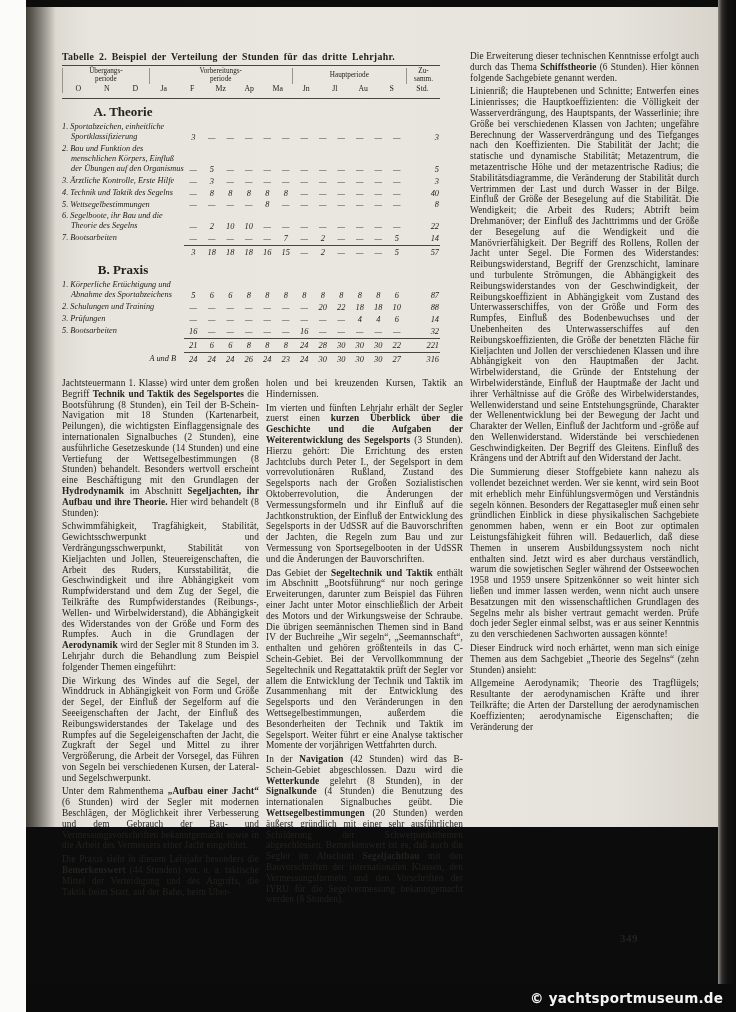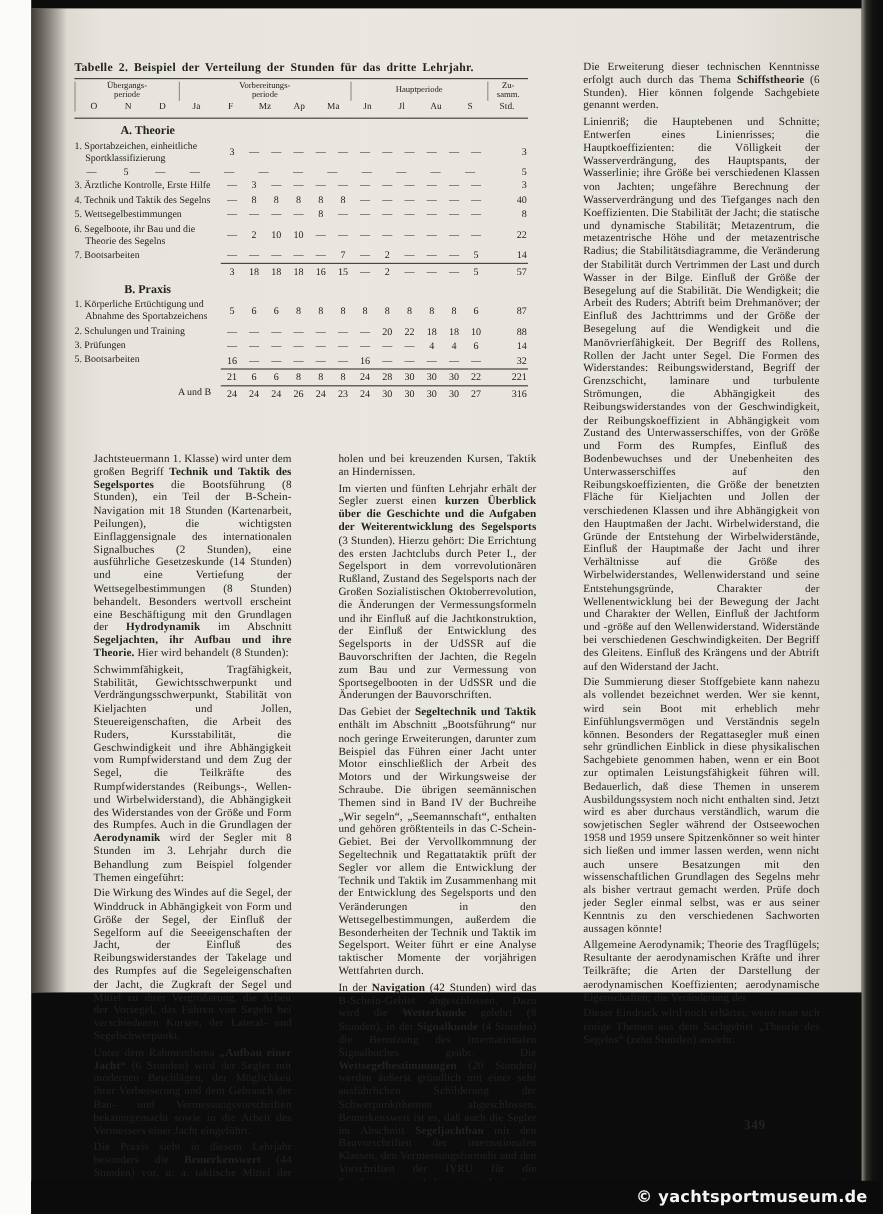--- a/index.html
+++ b/index.html
@@ -27,35 +27,35 @@
   .g2{grid-column:4/9;border-left:1px solid #99948a;}
   .g3{grid-column:9/13;border-left:1px solid #99948a;display:flex;align-items:center;justify-content:center;}
   .gsum{grid-column:13/14;border-left:1px solid #99948a;}
   .tnums{display:grid;grid-template-columns:repeat(12,1fr) 34px;}
   .t-months{border-left:1px solid transparent;}
   .t-months .tc{font-size:7.8px;text-align:center;}
   .t-months .tsum{font-size:7.8px;}
   .tc{font-size:8.4px;text-align:center;}
   .tsum{text-align:right;padding-right:1px;}
   .t-body{margin-top:2px;}
-  .t-sec{width:122px;text-align:center;font-weight:bold;font-size:10px;margin:5px 0 1px;}
-  .trow{display:flex;align-items:center;margin-top:2px;}
+  .t-sec{width:122px;text-align:center;font-weight:bold;font-size:13px;margin:5px 0 1px;}
+  .trow{display:flex;align-items:flex-end;margin-top:2px;font-style:italic;}
   .tlabel{width:122px;font-size:8.3px;line-height:1.2;padding-left:9px;text-indent:-9px;box-sizing:border-box;}
   .tlabel.right{text-align:right;padding-right:8px;text-indent:0;}
   .trow .tnums{flex:1;}
   .total .tnums{border-top:1px solid #4a453e;padding-top:2px;}
   .tnote{grid-column:1/13;font-size:8.3px;text-align:center;letter-spacing:.4px;word-spacing:3px;}
 
   
   .col{position:absolute;font-size:9.3px;line-height:10.8px;text-align:justify;
        letter-spacing:.1px;hyphens:auto;-webkit-hyphens:auto;}
   .c1{left:36px;top:371px;width:197px;}
   .c2{left:240px;top:371px;width:197px;}
   .c3{left:444px;top:44px;width:229px;}
-  .col p{margin:0 16px 3px;}
+  .col p{margin:0 0 3px;}
   .b{font-weight:bold;}
 
   .pagenum{position:absolute;left:560px;top:925px;width:52px;text-align:right;
            font-weight:bold;font-size:11px;letter-spacing:.5px;}
 
   .wm-bar{position:absolute;left:26px;right:0;bottom:0;height:28px;background:#0b0b0b;
           display:flex;align-items:center;justify-content:flex-end;padding-right:13px;box-sizing:border-box;}
   .wm{color:#f4f4f4;font-family:"DejaVu Sans","Liberation Sans",sans-serif;font-weight:bold;
       font-size:13.5px;letter-spacing:.2px;}
 </style>
@@ -114,20 +114,21 @@
               <span class="tc">—</span>
               <span class="tc">—</span>
               <span class="tc">—</span>
               <span class="tc">—</span>
               <span class="tc">—</span>
               <span class="tc">—</span>
               <span class="tc tsum">3</span>
             </div>
           </div>
           <div class="trow">
+            <div class="tlabel">2. Bau und Funktion des menschlichen Körpers, Einfluß der Übungen auf den Organismus</div>
             <div class="tnums">
               <span class="tc">—</span>
               <span class="tc">5</span>
               <span class="tc">—</span>
               <span class="tc">—</span>
               <span class="tc">—</span>
               <span class="tc">—</span>
               <span class="tc">—</span>
               <span class="tc">—</span>
               <span class="tc">—</span>
@@ -367,22 +368,22 @@
     <div class="col c2" lang="de">
         <p><span>holen und bei kreuzenden Kursen, Taktik an Hindernissen.</span></p>
         <p><span>Im vierten und fünften Lehrjahr erhält der Segler zuerst einen </span><span class="b">kurzen Überblick über die Geschichte und die Aufgaben der Weiterentwicklung des Segelsports</span><span> (3 Stunden). Hierzu gehört: Die Errichtung des ersten Jachtclubs durch Peter I., der Segelsport in dem vorrevolutionären Rußland, Zustand des Segelsports nach der Großen Sozialistischen Oktoberrevolution, die Änderungen der Vermessungsformeln und ihr Einfluß auf die Jachtkonstruktion, der Einfluß der Entwicklung des Segelsports in der UdSSR auf die Bauvorschriften der Jachten, die Regeln zum Bau und zur Vermessung von Sportsegelbooten in der UdSSR und die Änderungen der Bauvorschriften.</span></p>
         <p><span>Das Gebiet der </span><span class="b">Segeltechnik und Taktik</span><span> enthält im Abschnitt „Bootsführung“ nur noch geringe Erweiterungen, darunter zum Beispiel das Führen einer Jacht unter Motor einschließlich der Arbeit des Motors und der Wirkungsweise der Schraube. Die übrigen seemännischen Themen sind in Band IV der Buchreihe „Wir segeln“, „Seemannschaft“, enthalten und gehören größtenteils in das C-Schein-Gebiet. Bei der Vervollkommnung der Segeltechnik und Regattataktik prüft der Segler vor allem die Entwicklung der Technik und Taktik im Zusammenhang mit der Entwicklung des Segelsports und den Veränderungen in den Wettsegelbestimmungen, außerdem die Besonderheiten der Technik und Taktik im Segelsport. Weiter führt er eine Analyse taktischer Momente der vorjährigen Wettfahrten durch.</span></p>
         <p><span>In der </span><span class="b">Navigation</span><span> (42 Stunden) wird das B-Schein-Gebiet abgeschlossen. Dazu wird die </span><span class="b">Wetterkunde</span><span> gelehrt (8 Stunden), in der </span><span class="b">Signalkunde</span><span> (4 Stunden) die Benutzung des internationalen Signalbuches geübt. Die </span><span class="b">Wettsegelbestimmungen</span><span> (20 Stunden) werden äußerst gründlich mit einer sehr ausführlichen Schilderung der Schwerpunktthemen abgeschlossen. Bemerkenswert ist es, daß auch die Segler im Abschnitt </span><span class="b">Segeljachtbau</span><span> mit den Bauvorschriften der internationalen Klassen, den Vermessungsformeln und den Vorschriften der IYRU für die Segelvermessung bekanntgemacht werden (8 Stunden).</span></p>
       </div>
     <div class="col c3" lang="de">
         <p><span>Die Erweiterung dieser technischen Kenntnisse erfolgt auch durch das Thema </span><span class="b">Schiffstheorie</span><span> (6 Stunden). Hier können folgende Sachgebiete genannt werden.</span></p>
         <p><span>Linienriß; die Hauptebenen und Schnitte; Entwerfen eines Linienrisses; die Hauptkoeffizienten: die Völligkeit der Wasserverdrängung, des Hauptspants, der Wasserlinie; ihre Größe bei verschiedenen Klassen von Jachten; ungefähre Berechnung der Wasserverdrängung und des Tiefganges nach den Koeffizienten. Die Stabilität der Jacht; die statische und dynamische Stabilität; Metazentrum, die metazentrische Höhe und der metazentrische Radius; die Stabilitätsdiagramme, die Veränderung der Stabilität durch Vertrimmen der Last und durch Wasser in der Bilge. Einfluß der Größe der Besegelung auf die Stabilität. Die Wendigkeit; die Arbeit des Ruders; Abtrift beim Drehmanöver; der Einfluß des Jachttrimms und der Größe der Besegelung auf die Wendigkeit und die Manövrierfähigkeit. Der Begriff des Rollens, Rollen der Jacht unter Segel. Die Formen des Widerstandes: Reibungswiderstand, Begriff der Grenzschicht, laminare und turbulente Strömungen, die Abhängigkeit des Reibungswiderstandes von der Geschwindigkeit, der Reibungskoeffizient in Abhängigkeit vom Zustand des Unterwasserschiffes, von der Größe und Form des Rumpfes, Einfluß des Bodenbewuchses und der Unebenheiten des Unterwasserschiffes auf den Reibungskoeffizienten, die Größe der benetzten Fläche für Kieljachten und Jollen der verschiedenen Klassen und ihre Abhängigkeit von den Hauptmaßen der Jacht. Wirbelwiderstand, die Gründe der Entstehung der Wirbelwiderstände, Einfluß der Hauptmaße der Jacht und ihrer Verhältnisse auf die Größe des Wirbelwiderstandes, Wellenwiderstand und seine Entstehungsgründe, Charakter der Wellenentwicklung bei der Bewegung der Jacht und Charakter der Wellen, Einfluß der Jachtform und -größe auf den Wellenwiderstand. Widerstände bei verschiedenen Geschwindigkeiten. Der Begriff des Gleitens. Einfluß des Krängens und der Abtrift auf den Widerstand der Jacht.</span></p>
         <p><span>Die Summierung dieser Stoffgebiete kann nahezu als vollendet bezeichnet werden. Wer sie kennt, wird sein Boot mit erheblich mehr Einfühlungsvermögen und Verständnis segeln können. Besonders der Regattasegler muß einen sehr gründlichen Einblick in diese physikalischen Sachgebiete genommen haben, wenn er ein Boot zur optimalen Leistungsfähigkeit führen will. Bedauerlich, daß diese Themen in unserem Ausbildungssystem noch nicht enthalten sind. Jetzt wird es aber durchaus verständlich, warum die sowjetischen Segler während der Ostseewochen 1958 und 1959 unsere Spitzenkönner so weit hinter sich ließen und immer lassen werden, wenn nicht auch unsere Besatzungen mit den wissenschaftlichen Grundlagen des Segelns mehr als bisher vertraut gemacht werden. Prüfe doch jeder Segler einmal selbst, was er aus seiner Kenntnis zu den verschiedenen Sachworten aussagen könnte!</span></p>
+        <p><span>Dieser Eindruck wird noch erhärtet, wenn man sich einige Themen aus dem Sachgebiet „Theorie des Segelns“ (zehn Stunden) ansieht:</span></p>
         <p><span>Allgemeine Aerodynamik; Theorie des Tragflügels; Resultante der aerodynamischen Kräfte und ihrer Teilkräfte; die Arten der Darstellung der aerodynamischen Koeffizienten; aerodynamische Eigenschaften; die Veränderung der</span></p>
-        <p><span>Dieser Eindruck wird noch erhärtet, wenn man sich einige Themen aus dem Sachgebiet „Theorie des Segelns“ (zehn Stunden) ansieht:</span></p>
       </div>
 
     <div class="pagenum">349</div>
   </div>
 
   <div class="edge-right"></div>
 
   <div class="wm-bar">
     <span class="wm">© yachtsportmuseum.de</span>
   </div>

